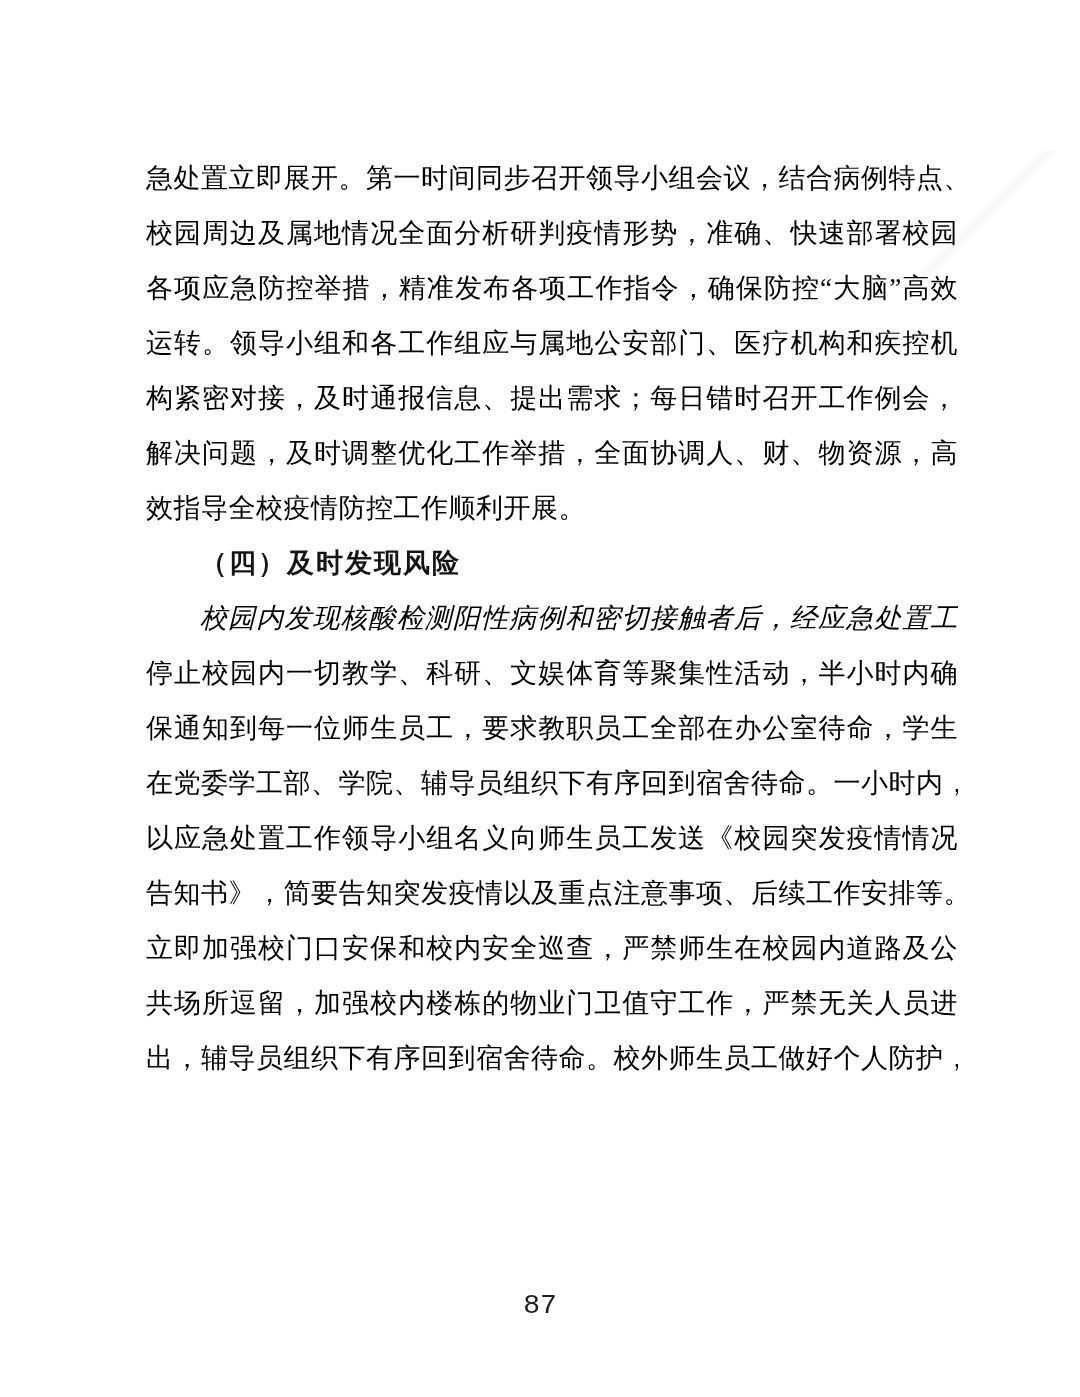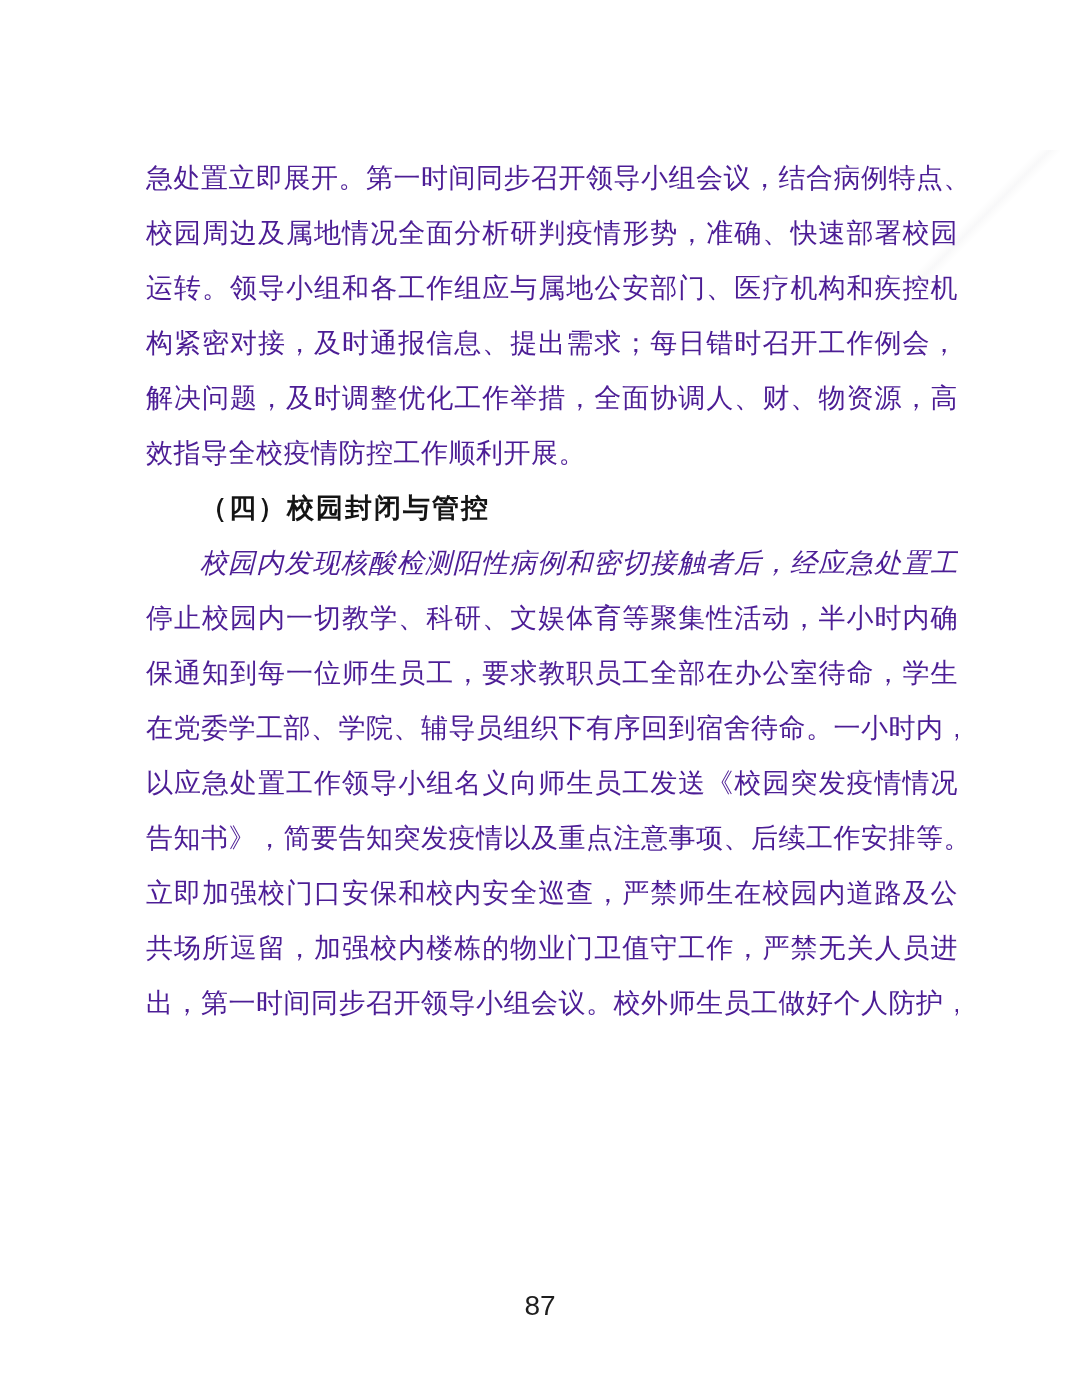--- a/index.html
+++ b/index.html
@@ -29,21 +29,21 @@
     position: absolute;
     left: 146px;
     top: 151px;
     width: 812px;
     overflow: hidden;
   }
   .line {
     font-size: 27px;
     line-height: 55px;
     height: 55px;
-    color: #4c1d95;
+    color: #000000;
     white-space: nowrap;
     text-align: justify;
     text-align-last: justify;
     text-justify: inter-character;
     letter-spacing: 0.5px;
   }
   .line.para-end {
     text-align: right;
     text-align-last: left;
   }
@@ -61,40 +61,41 @@
   }
   .page-number {
     position: absolute;
     top: 1288px;
     left: 0;
     width: 1080px;
     text-align: center;
     font-size: 28px;
     line-height: 36px;
     color: #1e1e1e;
-    font-family: Liberation Sans, sans-serif;
+    font-family: Liberation Mono, monospace;
   }
 </style>
 </head>
 <body>
 
 <div class="sheet">
   <div class="scan-artifact"></div>
   <div class="text-body">
       <div class="line body">急处置立即展开。第一时间同步召开领导小组会议，结合病例特点、</div>
       <div class="line body">校园周边及属地情况全面分析研判疫情形势，准确、快速部署校园</div>
+      <div class="line body">各项应急防控举措，精准发布各项工作指令，确保防控“大脑”高效</div>
       <div class="line body">运转。领导小组和各工作组应与属地公安部门、医疗机构和疾控机</div>
       <div class="line body">构紧密对接，及时通报信息、提出需求；每日错时召开工作例会，</div>
       <div class="line body">解决问题，及时调整优化工作举措，全面协调人、财、物资源，高</div>
       <div class="line para-end">效指导全校疫情防控工作顺利开展。</div>
-      <div class="line heading">（四）校园封闭与管控</div>
+      <div class="line heading">（四）及时发现风险</div>
       <div class="line para-start">校园内发现核酸检测阳性病例和密切接触者后，经应急处置工</div>
       <div class="line body">停止校园内一切教学、科研、文娱体育等聚集性活动，半小时内确</div>
       <div class="line body">保通知到每一位师生员工，要求教职员工全部在办公室待命，学生</div>
       <div class="line body">在党委学工部、学院、辅导员组织下有序回到宿舍待命。一小时内，</div>
       <div class="line body">以应急处置工作领导小组名义向师生员工发送《校园突发疫情情况</div>
       <div class="line body">告知书》，简要告知突发疫情以及重点注意事项、后续工作安排等。</div>
       <div class="line body">立即加强校门口安保和校内安全巡查，严禁师生在校园内道路及公</div>
       <div class="line body">共场所逗留，加强校内楼栋的物业门卫值守工作，严禁无关人员进</div>
-      <div class="line body">出，第一时间同步召开领导小组会议。校外师生员工做好个人防护，</div>
+      <div class="line body">出，辅导员组织下有序回到宿舍待命。校外师生员工做好个人防护，</div>
     </div>
   <div class="page-number">87</div>
 </div>
 
 </body></html>

